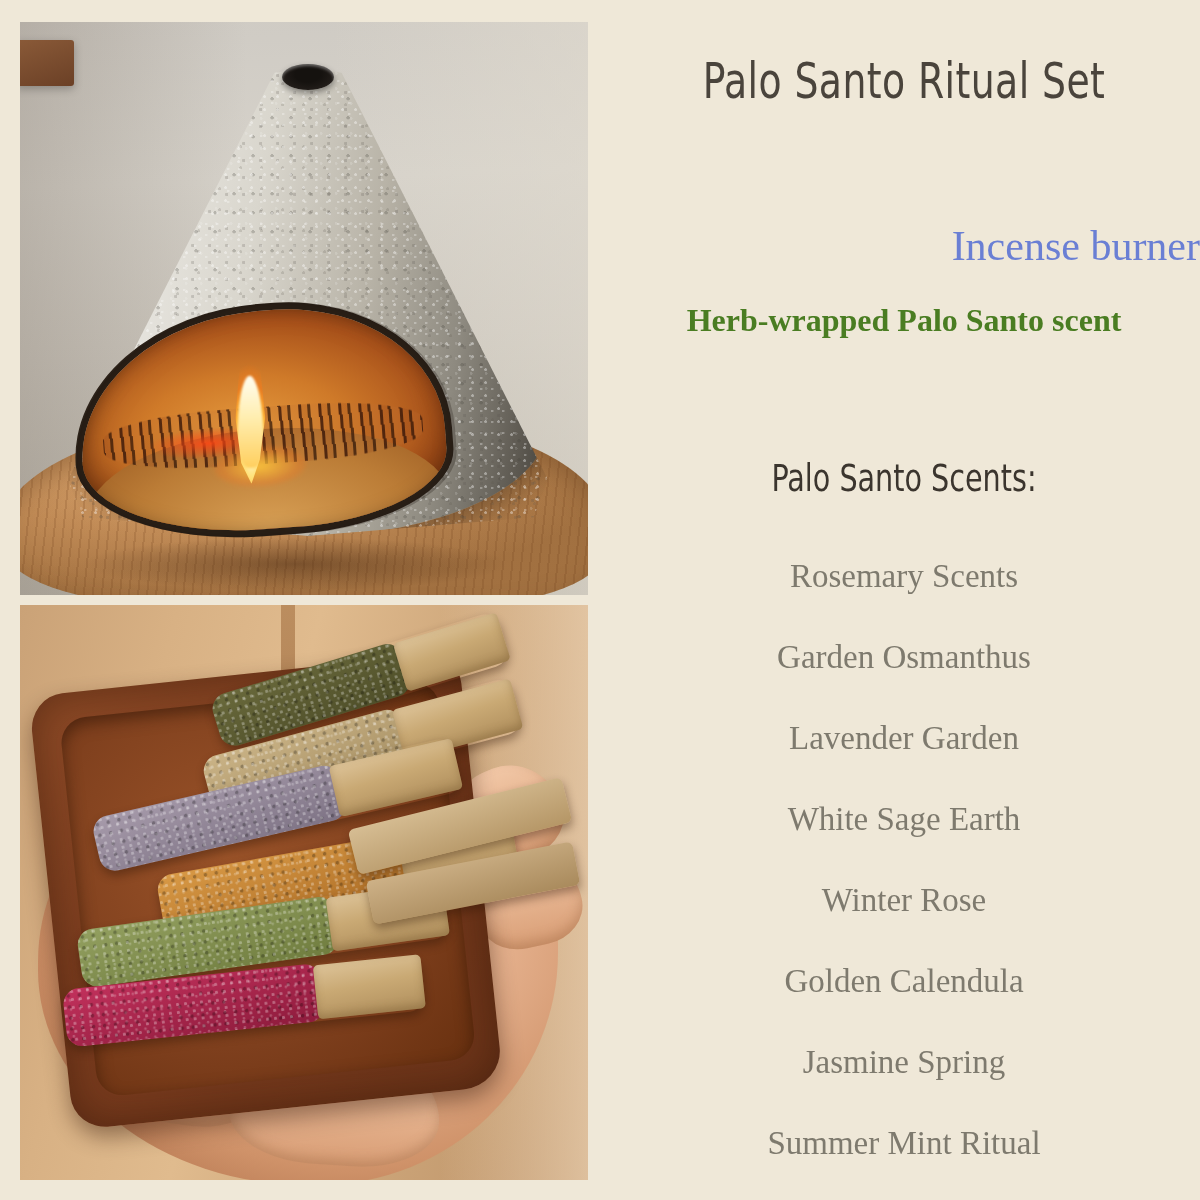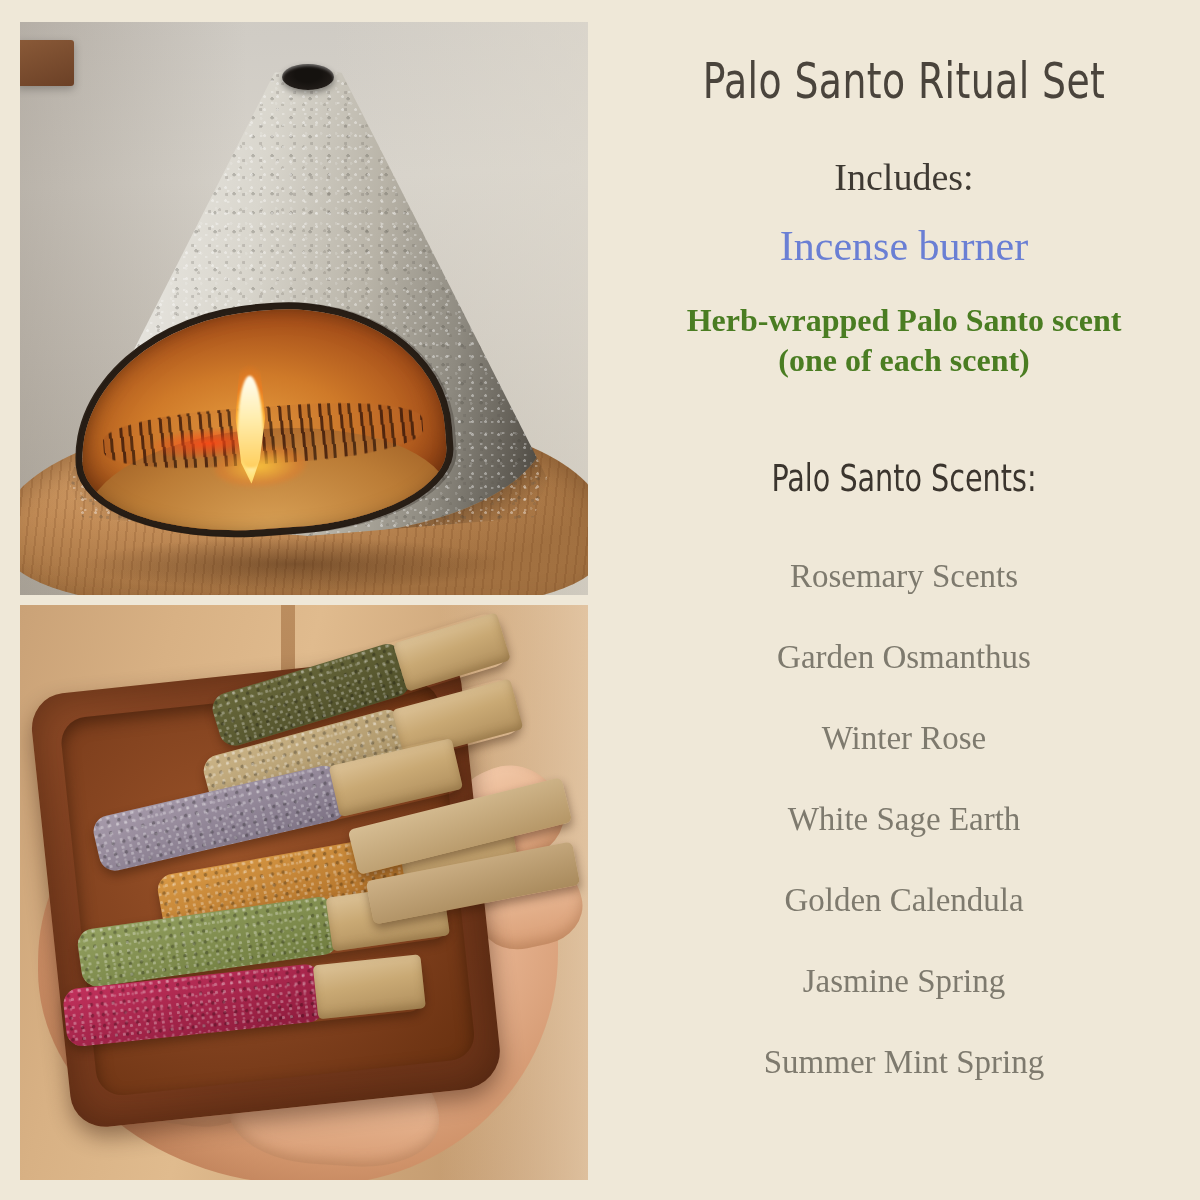--- a/index.html
+++ b/index.html
@@ -330,21 +330,21 @@
     top: 155px;
     text-align: center;
     font-family: "Liberation Serif", serif;
     font-size: 38px;
     color: #3f3a33;
   }
   .burner-line {
     position: absolute;
     left: 0; right: 0;
     top: 222px;
-    text-align: center;
+    text-align: right;
     font-family: "Liberation Serif", serif;
     font-size: 42px;
     color: #6a7fd4;
   }
   .sticks-line {
     position: absolute;
     left: 0; right: 0;
     top: 300px;
     text-align: center;
     font-family: "Liberation Serif", serif;
@@ -471,35 +471,34 @@
     </div>
 
     <div class="stick" style="left:330px; top:198px; width:220px; height:46px; transform:rotate(-14deg); background:linear-gradient(175deg,#d6bd93,#b59666); border-radius:6px;"></div>
     <div class="stick" style="left:348px; top:256px; width:210px; height:44px; transform:rotate(-11deg); background:linear-gradient(175deg,#cdb187,#a98a5c); border-radius:6px;"></div>
   </div>
 
   <div id="text-col">
 
     <div class="title">Palo Santo Ritual Set</div>
 
-    <div class="includes">Includes:</div>
 
     <div class="burner-line">Incense burner</div>
 
     <div class="sticks-line">
       <div>Herb-wrapped Palo Santo scent</div>
-      <div>(one of each scent)</div>
     </div>
 
     <div class="scents-heading">Palo Santo Scents:</div>
 
     <div id="scent-list">
       <div class="scent">Rosemary Scents</div>
       <div class="scent">Garden Osmanthus</div>
+      <div class="scent">Lavender Garden</div>
+      <div class="scent">White Sage Earth</div>
       <div class="scent">Winter Rose</div>
-      <div class="scent">White Sage Earth</div>
       <div class="scent">Golden Calendula</div>
       <div class="scent">Jasmine Spring</div>
-      <div class="scent">Summer Mint Spring</div>
+      <div class="scent">Summer Mint Ritual</div>
     </div>
 
   </div>
 </div>
 
 </body></html>

